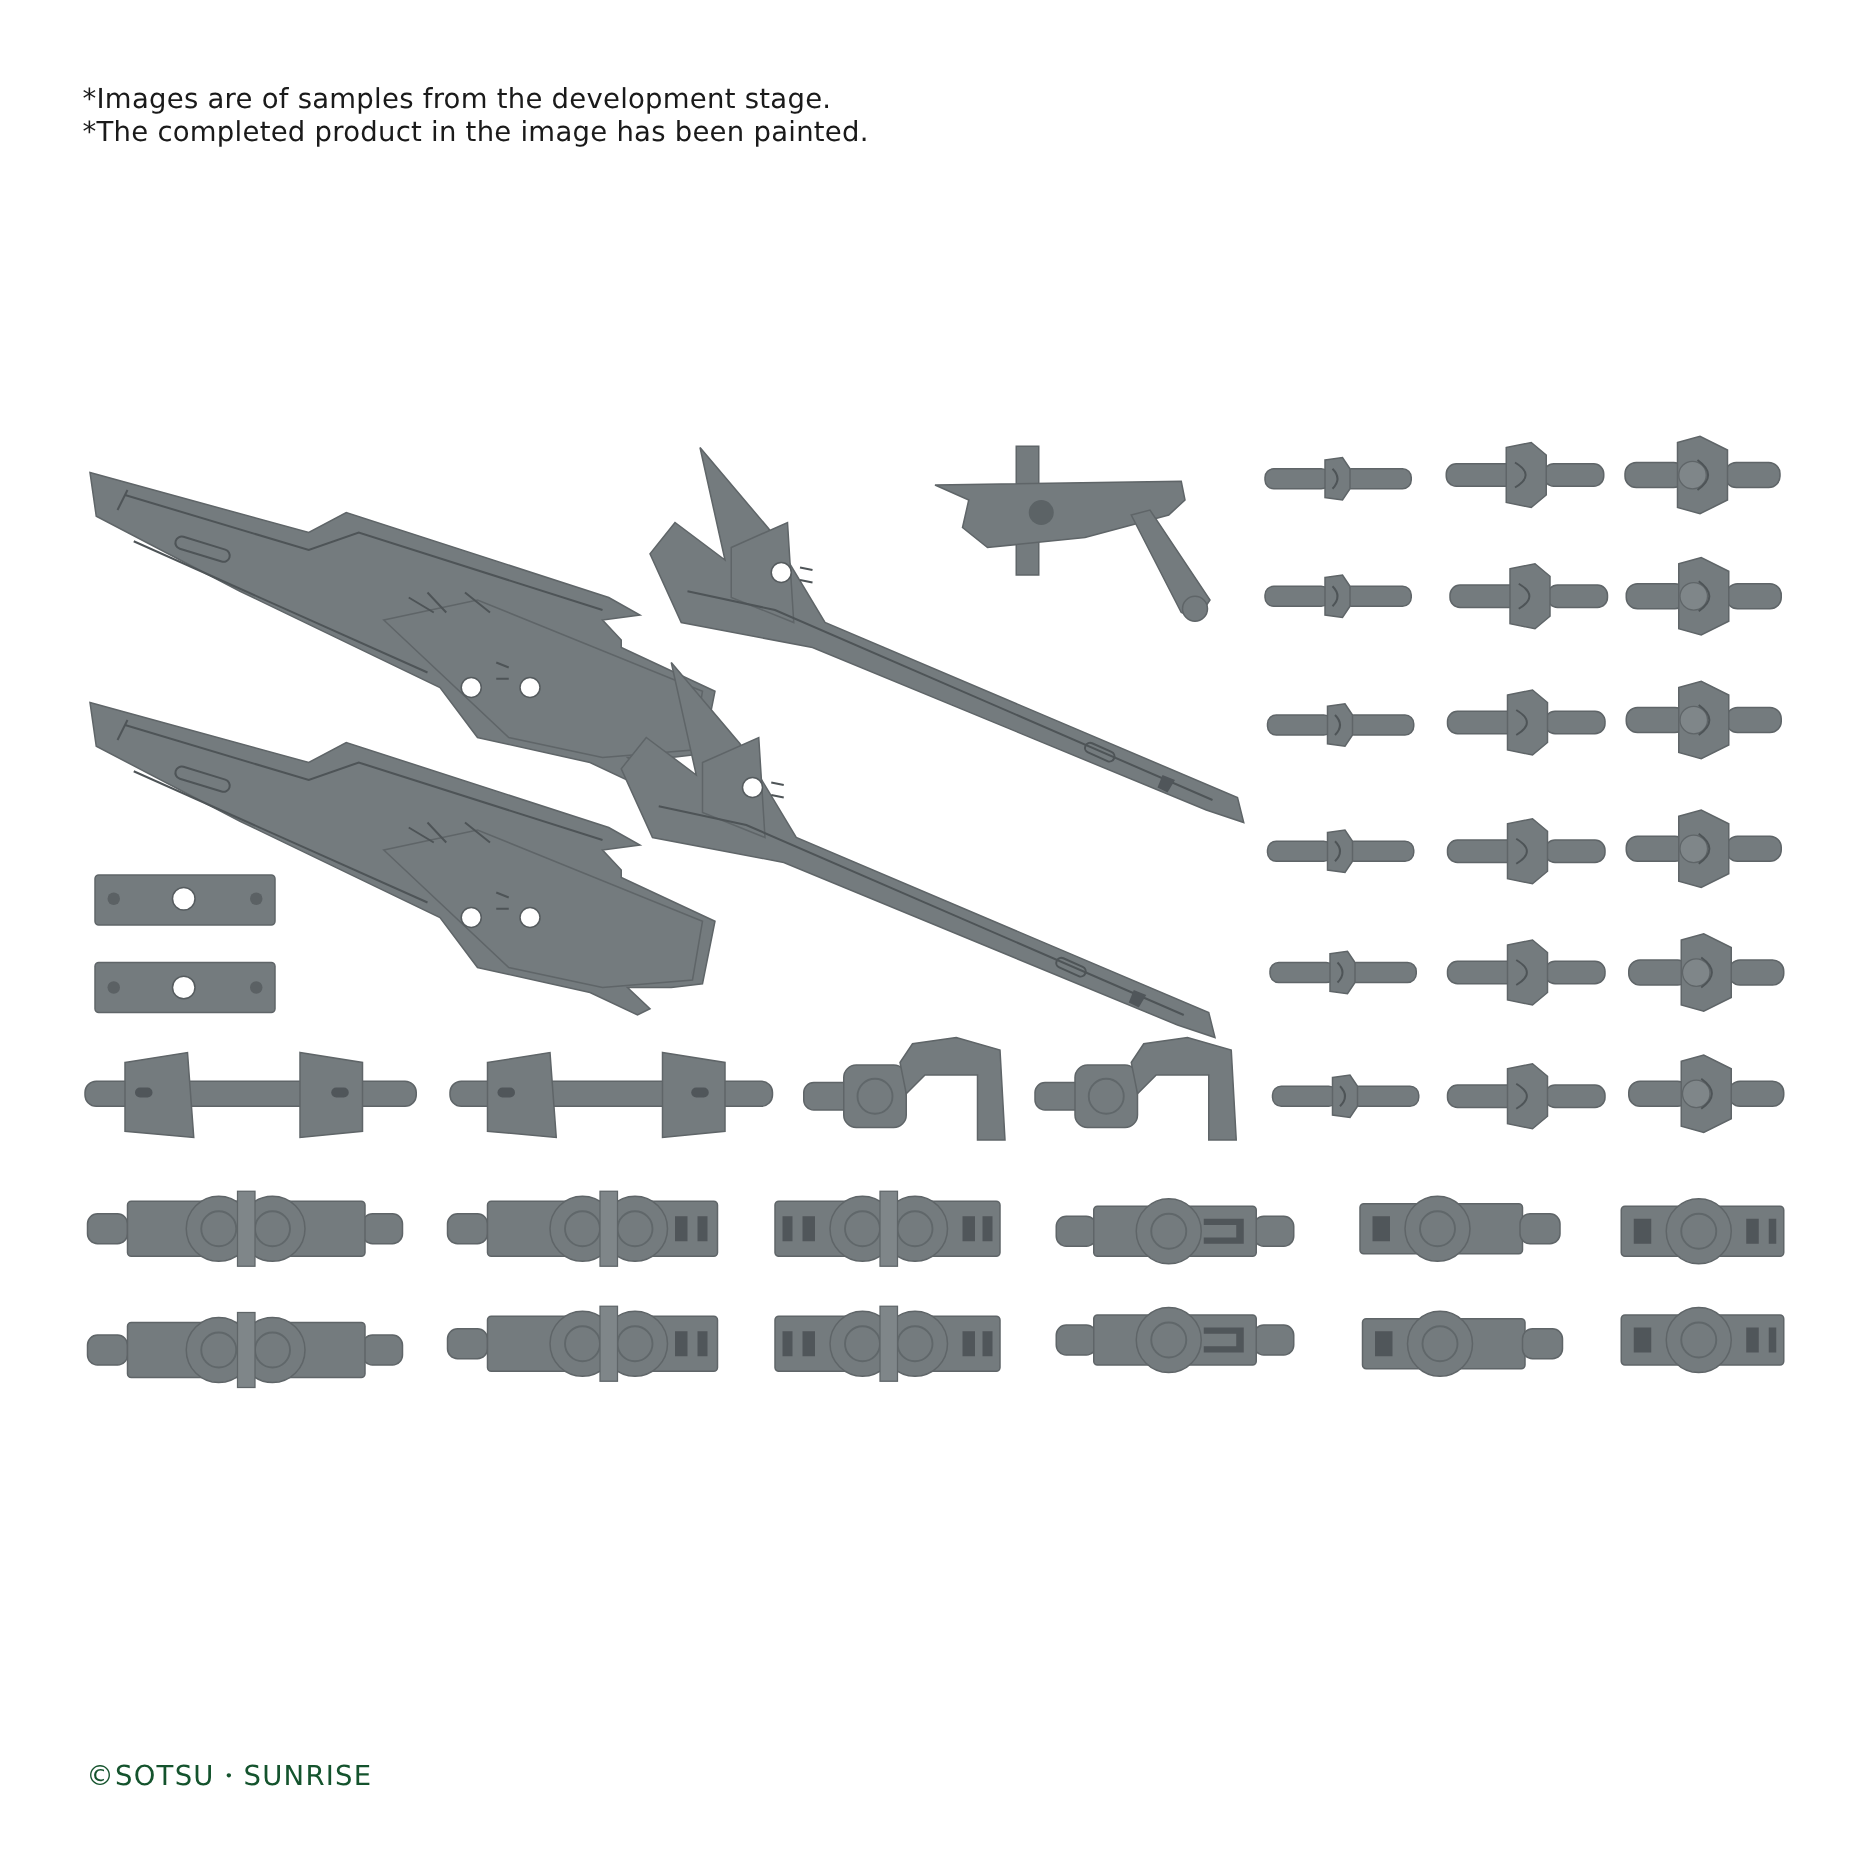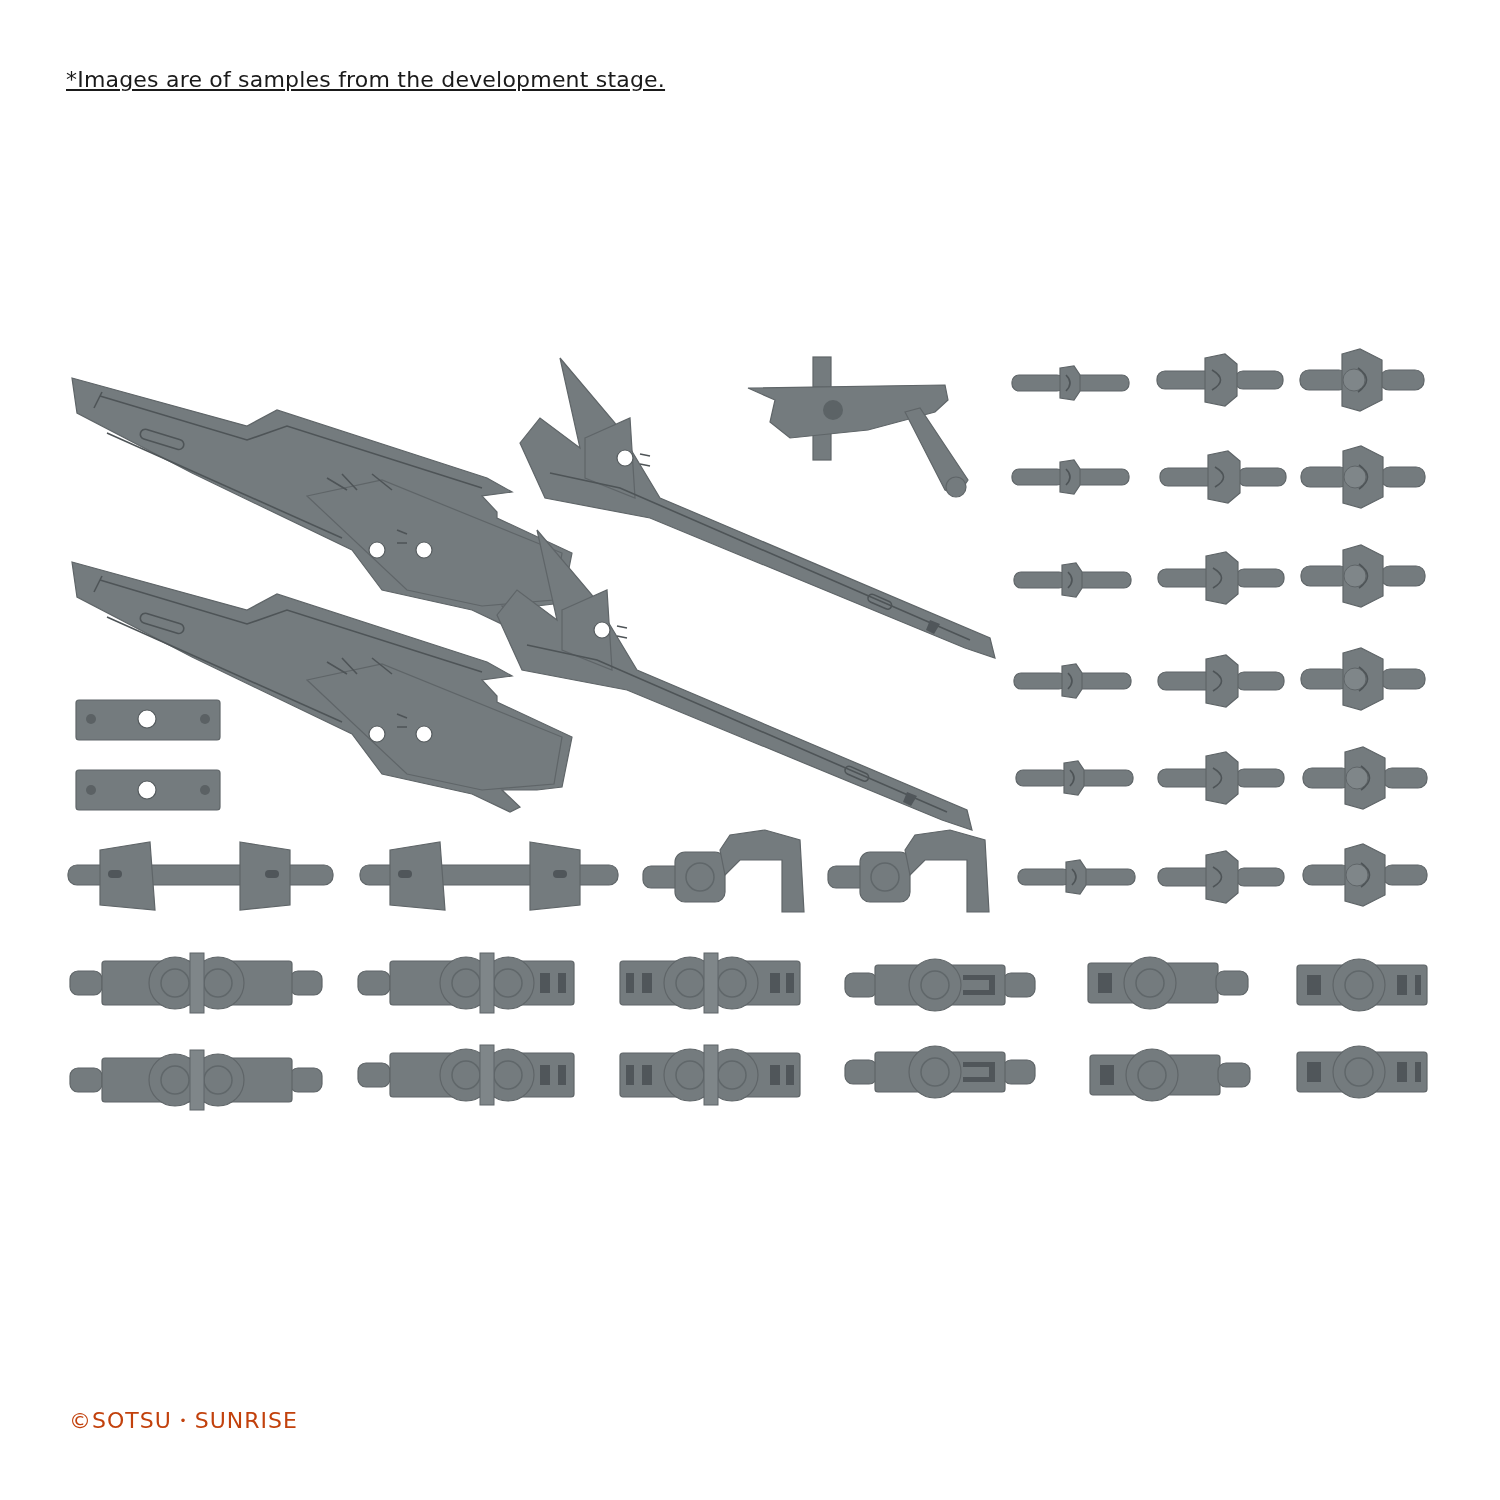--- a/index.html
+++ b/index.html
@@ -1,32 +1,33 @@
 <!DOCTYPE html>
 <html><head>
 <meta charset="utf-8">
 <style>
   html,body{margin:0;padding:0;background:#ffffff;}
   body{width:1500px;height:1500px;position:relative;overflow:hidden;font-family:"DejaVu Sans","Liberation Sans",sans-serif;}
   .disclaimer{position:absolute;left:66px;top:66px;font-size:22px;line-height:27px;color:#1a1a1a;letter-spacing:0.2px;}
-  .disclaimer div{white-space:nowrap;text-decoration:underline;}
-  .copyright{position:absolute;left:69px;top:1406px;font-size:22px;color:#c2410c;letter-spacing:1px;white-space:nowrap;}
+  .disclaimer div{white-space:nowrap;}
+  .copyright{position:absolute;left:69px;top:1406px;font-size:22px;color:#14532d;letter-spacing:1px;white-space:nowrap;}
   svg.parts{position:absolute;left:0;top:0;}
   .p{fill:#747b7e;stroke:#5f6568;stroke-width:1.2;}
   .pl{fill:#7f8689;stroke:#5f6568;stroke-width:1;}
   .line{fill:none;stroke:#4e5457;stroke-width:1.6;}
   .hole{fill:#ffffff;stroke:#555b5e;stroke-width:1.2;}
   .dark{fill:#50565a;}
   .ring{fill:none;stroke:#60676a;stroke-width:1.5;}
 </style>
 </head>
 <body>
 
 <div class="disclaimer">
   <div>*Images are of samples from the development stage.</div>
+  <div>*The completed product in the image has been painted.</div>
 </div>
 
 <svg class="parts" width="1500" height="1500" viewBox="0 0 1500 1500">
   <defs>
 
     <g id="blade">
       <path class="p" d="M0,0 L175,48 L205,32 L415,100 L440,114 L410,118 L425,134 L425,140 L500,175 L490,225 L465,228 L430,228 L448,245 L438,250 L400,232 L310,212 L280,172 L120,95 L5,35 Z"></path>
       <path class="line" d="M28,18 L175,62 L215,48 L410,110"></path>
       <path class="line" d="M22,30 L30,14"></path>
       <path class="line" d="M35,55 L270,160"></path>

